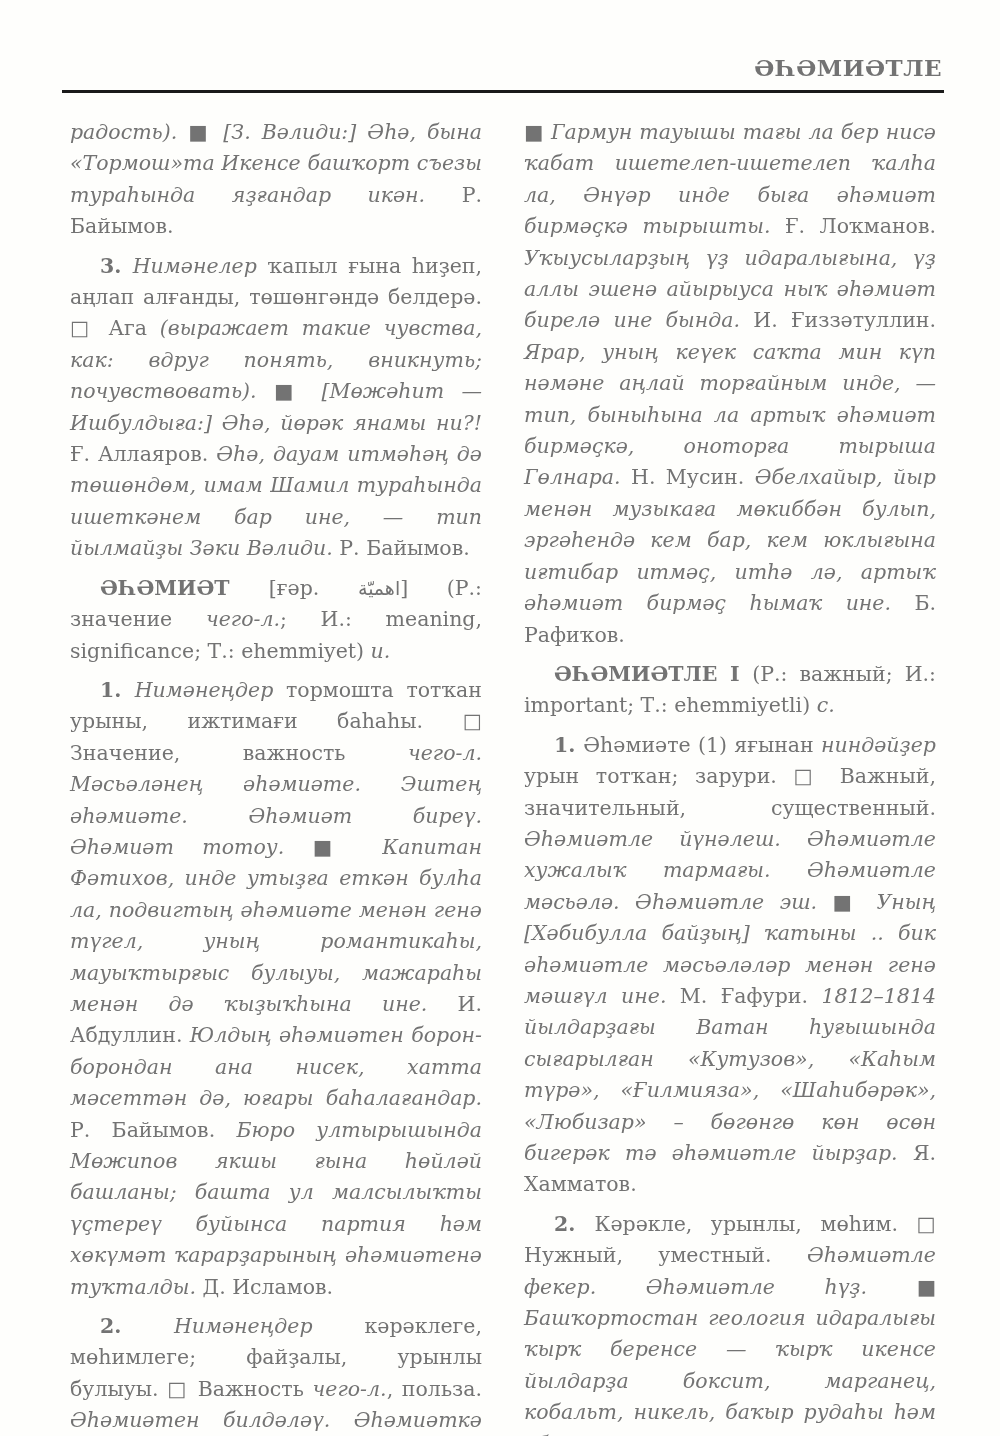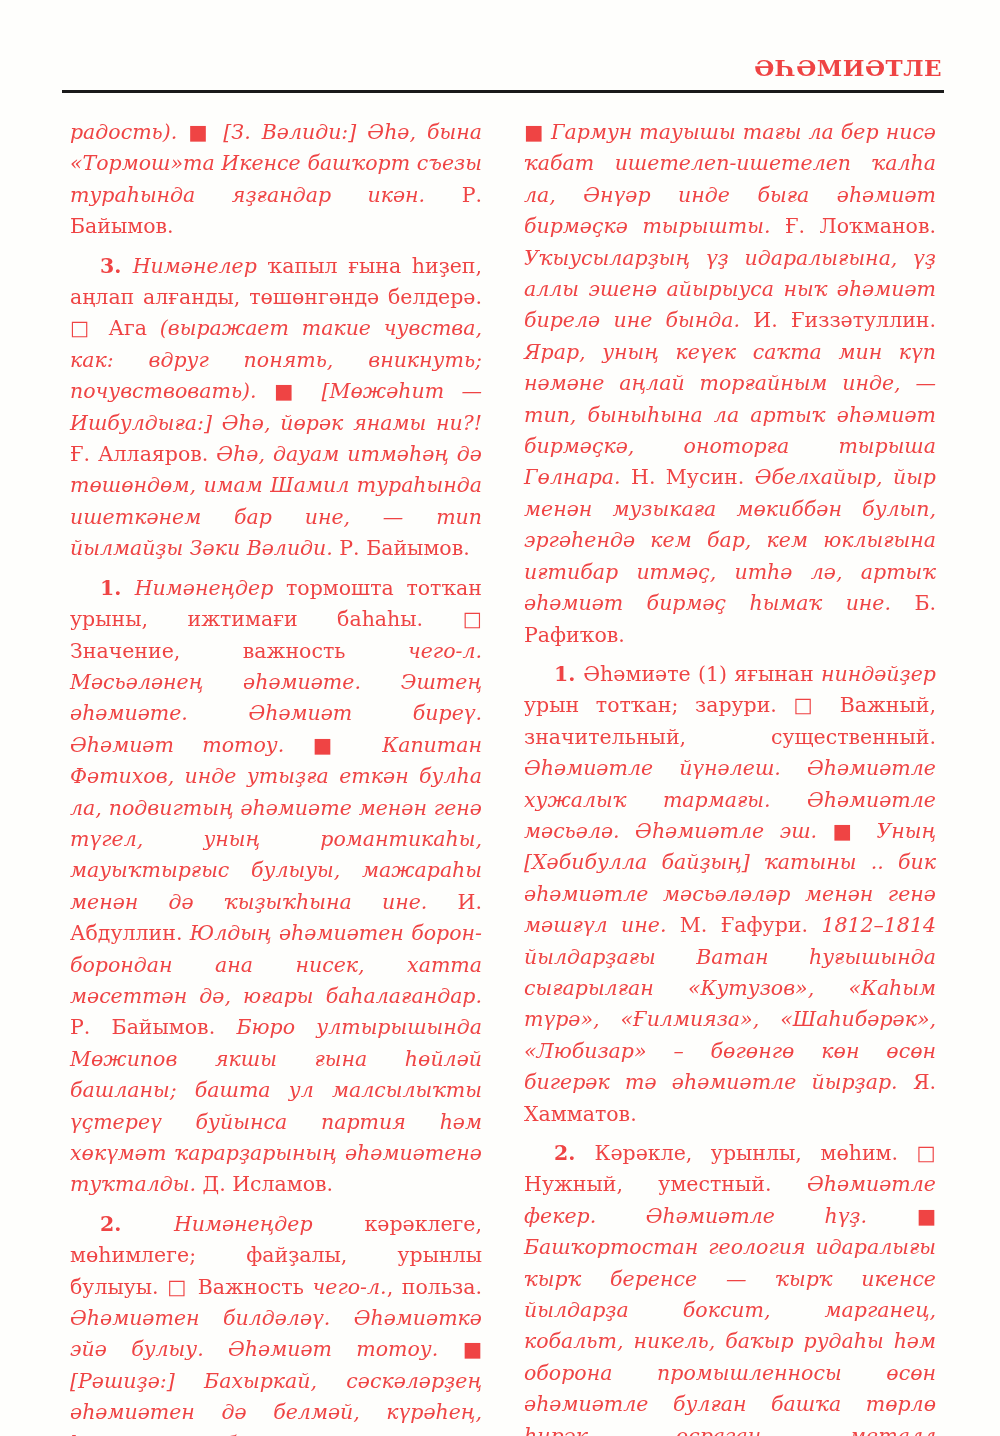--- a/index.html
+++ b/index.html
@@ -1,19 +1,19 @@
 <!DOCTYPE html>
 <html><head>
 <meta charset="utf-8">
 <style>
   html,body { margin:0; padding:0; }
   body { background:#ffffff; }
   .page {
     width:1000px; height:1436px; box-sizing:border-box;
-    background:#fefefc; color:#ef4444;
+    background:#fefefc; color:#737373;
     font-family:"DejaVu Serif","Liberation Serif",serif;
     padding:54px 56px 0 62px;
     position:relative;
   }
   .running-head {
     text-align:right; font-weight:bold;
     font-size:23px; letter-spacing:0.5px;
     padding-right:2px;
   }
   .rule {
@@ -34,23 +34,25 @@
 </head>
 <body>
 
 <div class="page">
   <div class="running-head">ӘҺӘМИӘТЛЕ</div>
   <hr class="rule">
   <div class="cols">
     <div class="col">
         <p class="no-indent"><span class="i">радость). </span><span>■ </span><span class="i">[З. Вәлиди:] Әһә, бына «Тормош»та Икенсе башҡорт съезы тураһында яҙғандар икән. </span><span>Р. Байымов.</span></p>
         <p><span class="b">3. </span><span class="i">Нимәнелер </span><span>ҡапыл ғына һиҙеп, аңлап алғанды, төшөнгәндә белдерә. □ Ага </span><span class="i">(выражает такие чувства, как: вдруг понять, вникнуть; почувствовать). </span><span>■ </span><span class="i">[Мөжәһит — Ишбулдыға:] Әһә, йөрәк янамы ни?! </span><span>Ғ. Аллаяров. </span><span class="i">Әһә, дауам итмәһәң дә төшөндөм, имам Шамил тураһында ишеткәнем бар ине, — тип йылмайҙы Зәки Вәлиди. </span><span>Р. Байымов.</span></p>
+        <p><span class="b">ӘҺӘМИӘТ </span><span>[ғәр. </span><span class="ar">اهميّة</span><span>] (Р.: значение </span><span class="i">чего-л.</span><span>; И.: meaning, significance; Т.: ehemmiyet) </span><span class="i">и.</span></p>
         <p><span class="b">1. </span><span class="i">Нимәнеңдер </span><span>тормошта тотҡан урыны, ижтимағи баһаһы. □ Значение, важность </span><span class="i">чего-л. Мәсьәләнең әһәмиәте. Эштең әһәмиәте. Әһәмиәт биреү. Әһәмиәт тотоу. </span><span>■ </span><span class="i">Капитан Фәтихов, инде утыҙға еткән булһа ла, подвигтың әһәмиәте менән генә түгел, уның романтикаһы, мауыҡтырғыс булыуы, мажараһы менән дә ҡыҙыҡһына ине. </span><span>И. Абдуллин. </span><span class="i">Юлдың әһәмиәтен борон-борондан ана нисек, хатта мәсеттән дә, юғары баһалағандар. </span><span>Р. Байымов. </span><span class="i">Бюро ултырышында Мөжипов якшы ғына һөйләй башланы; башта ул малсылыҡты үҫтереү буйынса партия һәм хөкүмәт ҡарарҙарының әһәмиәтенә туҡталды. </span><span>Д. Исламов.</span></p>
         <p><span class="b">2. </span><span class="i">Нимәнеңдер </span><span>кәрәклеге, мөһимлеге; файҙалы, урынлы булыуы. □ Важность </span><span class="i">чего-л.</span><span>, польза. </span><span class="i">Әһәмиәтен билдәләү. Әһәмиәткә эйә булыу. Әһәмиәт тотоу. </span><span>■ </span><span class="i">[Рәшиҙә:] Бахыркай, сәскәләрҙең әһәмиәтен дә белмәй, күрәһең, һарыларын күберәк йыйған. </span></p>
       </div>
     <div class="col">
         <p class="no-indent"><span>■ </span><span class="i">Гармун тауышы тағы ла бер нисә ҡабат ишетелеп-ишетелеп ҡалһа ла, Әнүәр инде быға әһәмиәт бирмәҫкә тырышты. </span><span>Ғ. Лоҡманов. </span><span class="i">Уҡыусыларҙың үҙ идаралығына, үҙ аллы эшенә айырыуса ныҡ әһәмиәт бирелә ине бында. </span><span>И. Ғиззәтуллин. </span><span class="i">Ярар, уның кеүек саҡта мин күп нәмәне аңлай торғайным инде, — тип, быныһына ла артыҡ әһәмиәт бирмәҫкә, оноторға тырыша Гөлнара. </span><span>Н. Мусин. </span><span class="i">Әбелхайыр, йыр менән музыкаға мөкиббән булып, эргәһендә кем бар, кем юклығына иғтибар итмәҫ, итһә лә, артыҡ әһәмиәт бирмәҫ һымаҡ ине. </span><span>Б. Рафиҡов.</span></p>
+        <p><span class="b">ӘҺӘМИӘТЛЕ I </span><span>(Р.: важный; И.: important; Т.: ehemmiyetli) </span><span class="i">с.</span></p>
         <p><span class="b">1. </span><span>Әһәмиәте (1) яғынан </span><span class="i">ниндәйҙер </span><span>урын тотҡан; зарури. □ Важный, значительный, существенный. </span><span class="i">Әһәмиәтле йүнәлеш. Әһәмиәтле хужалыҡ тармағы. Әһәмиәтле мәсьәлә. Әһәмиәтле эш. </span><span>■ </span><span class="i">Уның [Хәбибулла байҙың] ҡатыны .. бик әһәмиәтле мәсьәләләр менән генә мәшғүл ине. </span><span>М. Ғафури. </span><span class="i">1812–1814 йылдарҙағы Ватан һуғышында сығарылған «Кутузов», «Каһым түрә», «Ғилмияза», «Шаһибәрәк», «Любизар» – бөгөнгө көн өсөн бигерәк тә әһәмиәтле йырҙар. </span><span>Я. Хамматов.</span></p>
         <p><span class="b">2. </span><span>Кәрәкле, урынлы, мөһим. □ Нужный, уместный. </span><span class="i">Әһәмиәтле фекер. Әһәмиәтле һүҙ. </span><span>■ </span><span class="i">Башҡортостан геология идаралығы ҡырҡ беренсе — ҡырҡ икенсе йылдарҙа боксит, марганец, кобальт, никель, баҡыр рудаһы һәм оборона промышленносы өсөн әһәмиәтле булған башҡа төрлө һирәк осраған металл ятҡылыҡтары эҙләп тапты. </span></p>
       </div>
   </div>
 
 </div>
 
 </body></html>

